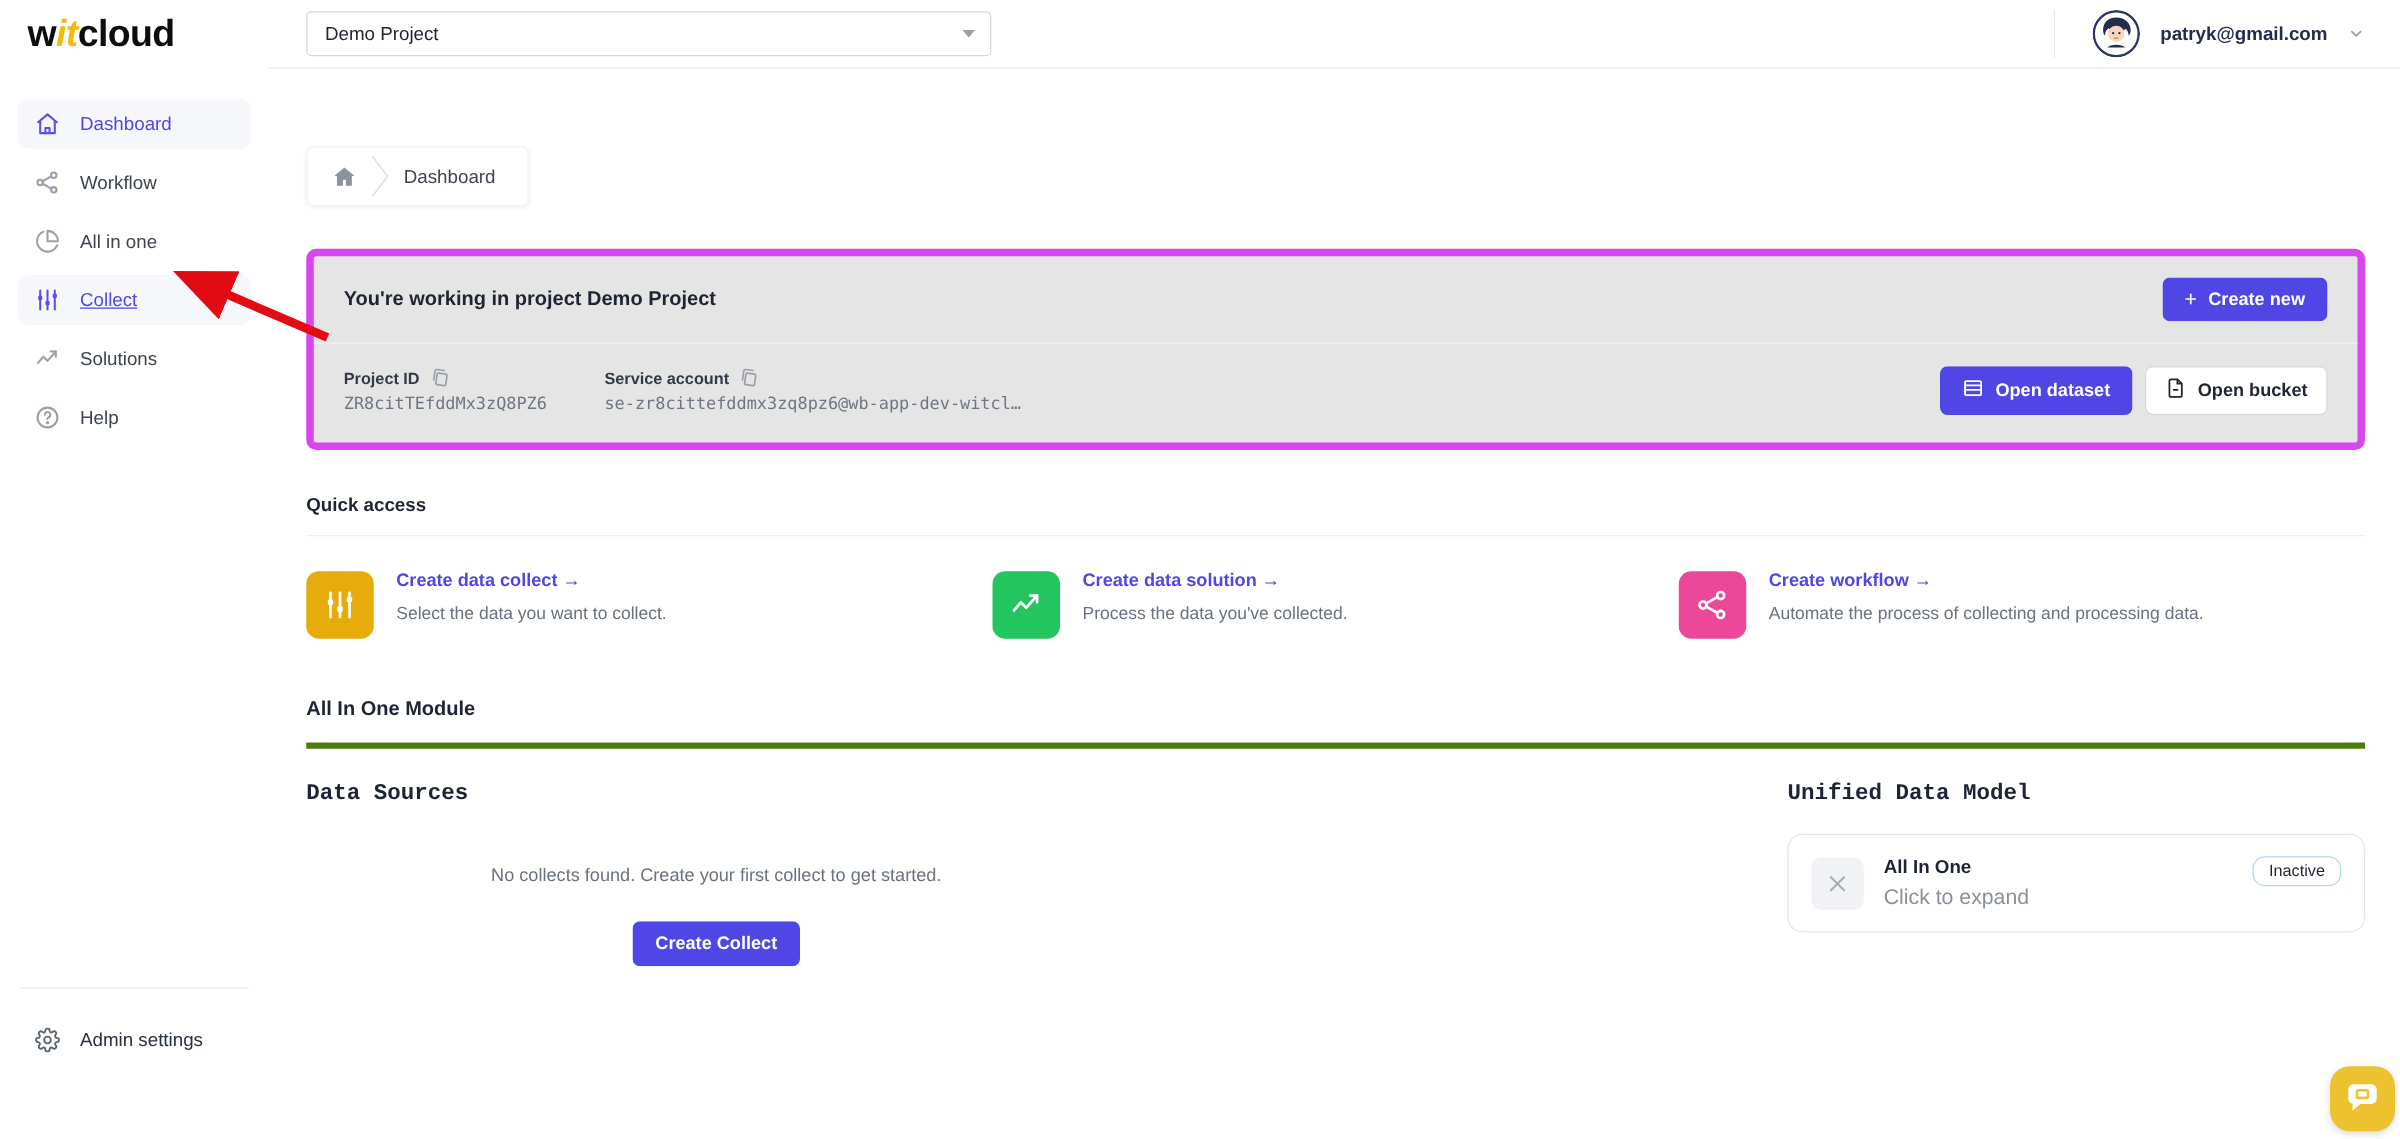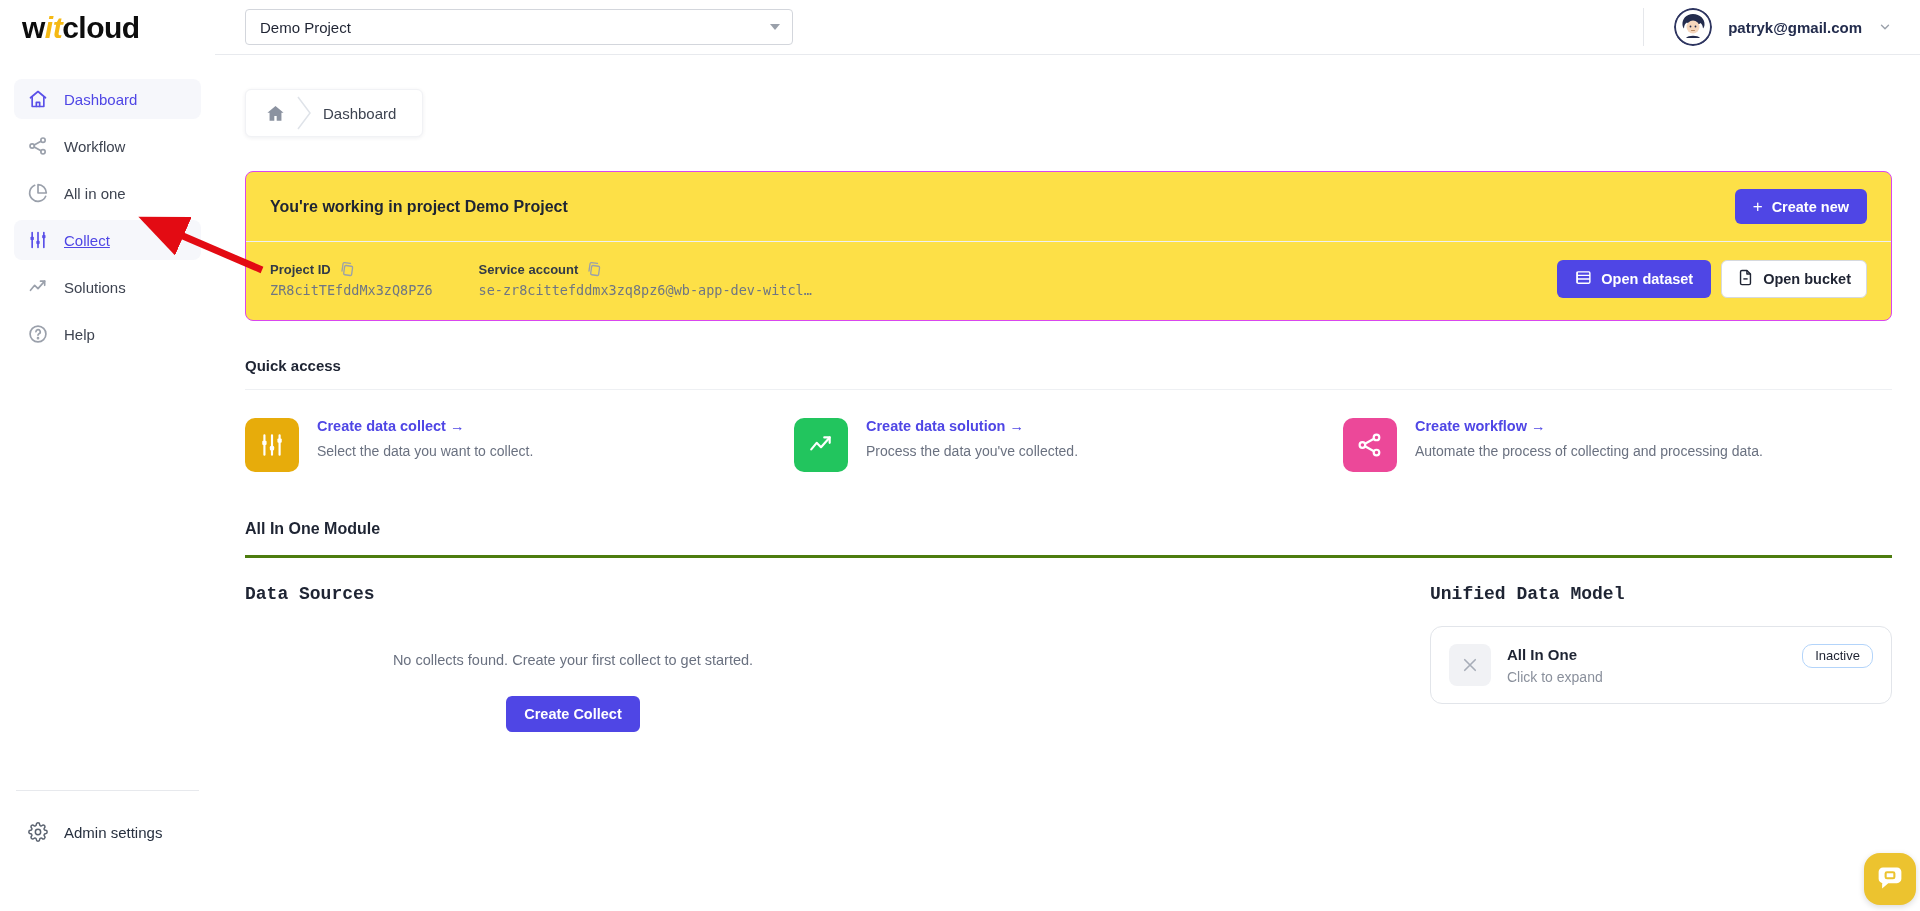--- a/index.html
+++ b/index.html
@@ -15,40 +15,40 @@
   .nav-item .ico { width:22px; height:22px; display:flex; align-items:center; justify-content:center; color:#9aa0ab; }
   .nav-item.active { background:#f6f7fb; color:#4f46e5; }
   .nav-item.active .ico { color:#5a50e8; }
   .nav-item.underlined span.lbl { text-decoration:underline; }
   .sidebar-bottom { margin-top:auto; padding-bottom:60px;text-align:right; }
   .sidebar-divider { height:1px; background:#e7e9ed; margin:0 16px 22px 16px; }
   .admin-item { display:flex; align-items:center; gap:15px; padding:8px 27px; font-size:15px; color:#27303f; cursor:pointer; }
   .admin-item .ico { width:22px; height:22px; color:#5b6370; display:flex; align-items:center; justify-content:center; }
 
   
-  .main { flex:1; display:flex; flex-direction:column; }
+  .main { flex:1; display:flex; flex-direction:column;gap:28px; }
   .topbar { height:55px; flex:0 0 55px; display:flex; align-items:center; border-bottom:1px solid #e8eaee; padding:0 28px 0 30px; }
   .project-select { width:548px; height:36px; border:1px solid #d3d6dc; border-radius:4px; display:flex; align-items:center; padding:0 14px; font-size:15px; color:#1f2433; position:relative; cursor:pointer; background:#fff; }
   .project-select .caret { position:absolute; right:12px; width:0; height:0; border-left:5px solid transparent; border-right:5px solid transparent; border-top:6px solid #9aa0aa; }
   .user-area { margin-left:auto; display:flex; align-items:center; gap:16px;padding-left:22px; }
   .vdiv { width:1px; height:38px; background:#e5e7eb; margin-right:14px; }
   .avatar { width:38px; height:38px; border-radius:50%; overflow:hidden; flex:0 0 38px; }
   .user-email { font-size:15px; font-weight:600; color:#232c4d; }
   .user-caret { color:#9aa0aa; display:flex; }
 
   .content { padding:34px 28px 0 30px; }
 
   
   .breadcrumb { display:inline-flex; align-items:center; background:#fff; border:1px solid #f1f2f5; box-shadow:0 1px 4px rgba(20,30,60,.07); border-radius:6px; padding:0 26px 0 20px; height:48px; gap:4px; }
   .breadcrumb .home { color:#8b92a0; display:flex; }
   .crumb-sep { color:#e3e6eb; display:flex; margin:0 8px; }
   .crumb-label { font-size:15px; color:#3d4350; }
 
   
-  .project-card { margin-top:34px; border:1px solid #d946ef; border-radius:8px; background:#fde047; }
+  .project-card { margin-top:34px; border:6px solid #d946ef; border-radius:8px; background:#e5e5e5; }
   .pc-header { display:flex; align-items:center; justify-content:space-between; padding:17px 24px; border-bottom:1px solid #eef0f3; }
   .pc-title { font-size:16px; font-weight:bold; color:#1e2433; }
   .btn { display:inline-flex; align-items:center; gap:9px; border-radius:6px; font-size:14.5px; font-weight:600; cursor:pointer; border:1px solid transparent; }
   .btn-primary { background:#4f46e5; color:#fff; padding:8px 17px; }
   .btn-outline { background:#fff; color:#1f2433; border-color:#d6d9de; padding:8px 15px; }
   .plus { font-size:17px; font-weight:400; line-height:1; }
   .pc-body { display:flex; align-items:center; padding:18px 24px 22px 24px; }
   .field { margin-right:46px; }
   .field-label { display:flex; align-items:flex-end; gap:8px; font-size:13px; font-weight:bold; color:#323a47; }
   .copy-ico { color:#9aa0ab; display:flex; cursor:pointer; }
@@ -59,36 +59,36 @@
   .section-heading { margin-top:36px; font-size:15px; font-weight:bold; color:#1e2433; padding-bottom:15px; border-bottom:1px solid #eef0f3; }
   .qa-row { display:flex; margin-top:28px; }
   .qa-card { flex:1; display:flex; align-items:flex-start; gap:18px; cursor:pointer; }
   .qa-icon { width:54px; height:54px; border-radius:10px; display:flex; align-items:center; justify-content:center; color:#fff; flex:0 0 54px; }
   .qa-yellow { background:#e7ac0b; }
   .qa-green { background:#22c55e; }
   .qa-pink { background:#ec4899; }
   .qa-title { font-size:14.5px; font-weight:600; color:#4f46e5; margin-top:0; }
   .qa-desc { font-size:14px; color:#6a7180; margin-top:9px; }
 
-  .aio-heading { margin-top:48px; font-size:16px; font-weight:bold; color:#1e2433; padding-bottom:17px; border-bottom:3px solid #4d7c0f; }
+  .aio-heading { margin-top:48px; font-size:16px; font-weight:bold; color:#1e2433; padding-bottom:17px; border-bottom:5px solid #4d7c0f; }
 
   
   .bottom { display:flex; justify-content:space-between; margin-top:26px; }
   .col-left { width:656px; }
   .col-right { width:462px; }
   .col-title { font-size:18px; font-weight:bold; color:#1e2433;font-family:Liberation Mono, monospace; }
   .empty-text { margin-top:48px; text-align:center; font-size:14.5px; color:#6a7180; }
   .empty-btn-wrap { margin-top:28px; display:flex; justify-content:center; }
   .btn-create-collect { background:#4f46e5; color:#fff; padding:9px 17px; font-size:14.5px; }
 
   .udm-card { margin-top:22px; border:1px solid #e2e5ea; border-radius:12px; padding:17px 18px; display:flex; align-items:center; background:#fff; cursor:pointer; }
   .udm-icon { width:42px; height:42px; border-radius:8px; background:#f1f2f5; display:flex; align-items:center; justify-content:center; color:#a7adb8; flex:0 0 42px; }
   .udm-texts { margin-left:16px; }
   .udm-title { font-size:15px; font-weight:bold; color:#1e2433; }
-  .udm-sub { font-size:14px; color:#8a909c; margin-top:6px; }
+  .udm-sub { font-size:17px; color:#8a909c; margin-top:6px; }
   .status-badge { margin-left:auto; align-self:flex-start; border:1px solid #b3d4fa; border-radius:10px; padding:3px 12px 4px 12px; font-size:13px; color:#1f2433; background:#fff; }
 
   
   .anno-arrow { position:absolute; left:0; top:0; width:1920px; height:911px; pointer-events:none; z-index:50; }
 
   
   .chat-fab { position:absolute; right:4px; bottom:6px; width:52px; height:52px; background:#ecc32f; border-radius:16px; display:flex; align-items:center; justify-content:center; cursor:pointer; z-index:40; box-shadow:0 2px 6px rgba(0,0,0,.15); }
 </style>
 </head>
 <body>

